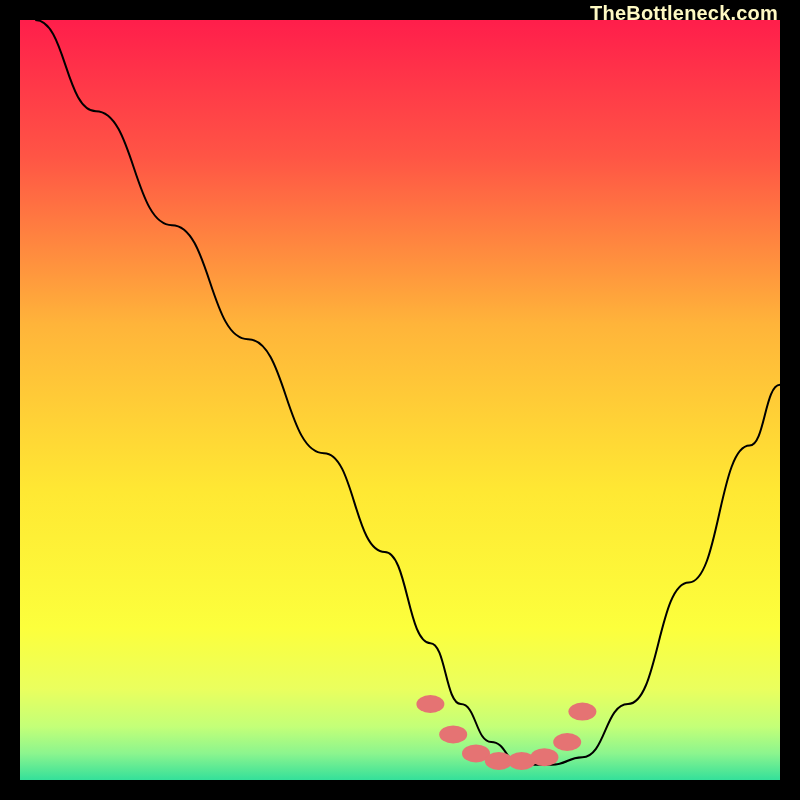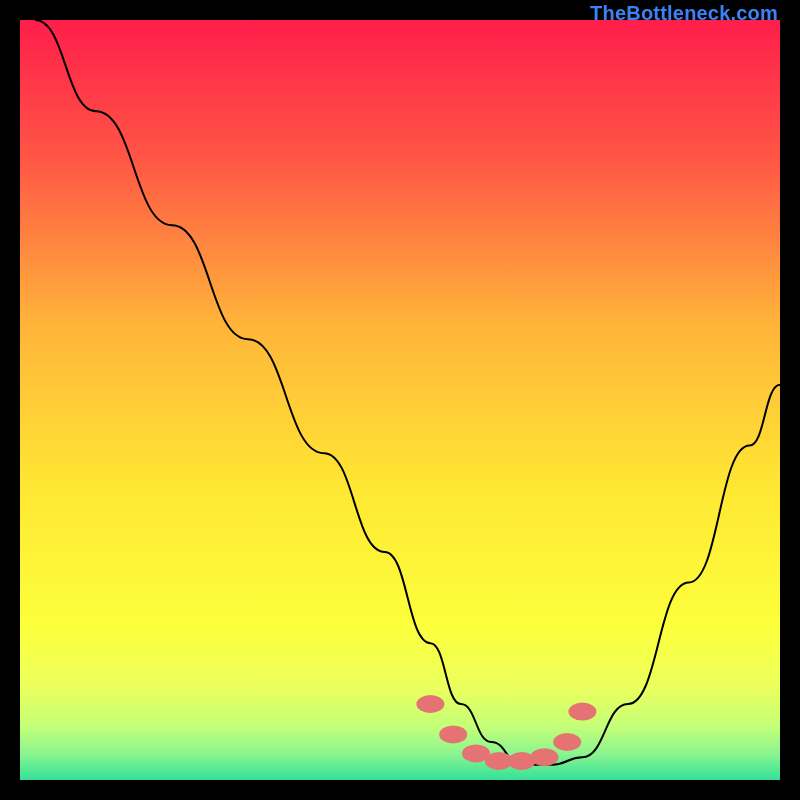--- a/index.html
+++ b/index.html
@@ -25,21 +25,21 @@
     width: 760px;
     height: 760px;
   }
   .watermark {
     position: absolute;
     top: 2px;
     right: 22px;
     font-family: Arial, Helvetica, sans-serif;
     font-size: 20px;
     font-weight: 600;
-    color: #3b82f6;
+    color: #fef9c3;
     letter-spacing: 0.2px;
   }
 </style>
 </head>
 <body>
 
 <div class="frame">
   <svg class="plot" viewBox="0 0 760 760">
     <defs>
       <linearGradient id="bg-grad" x1="0" y1="0" x2="0" y2="1">

